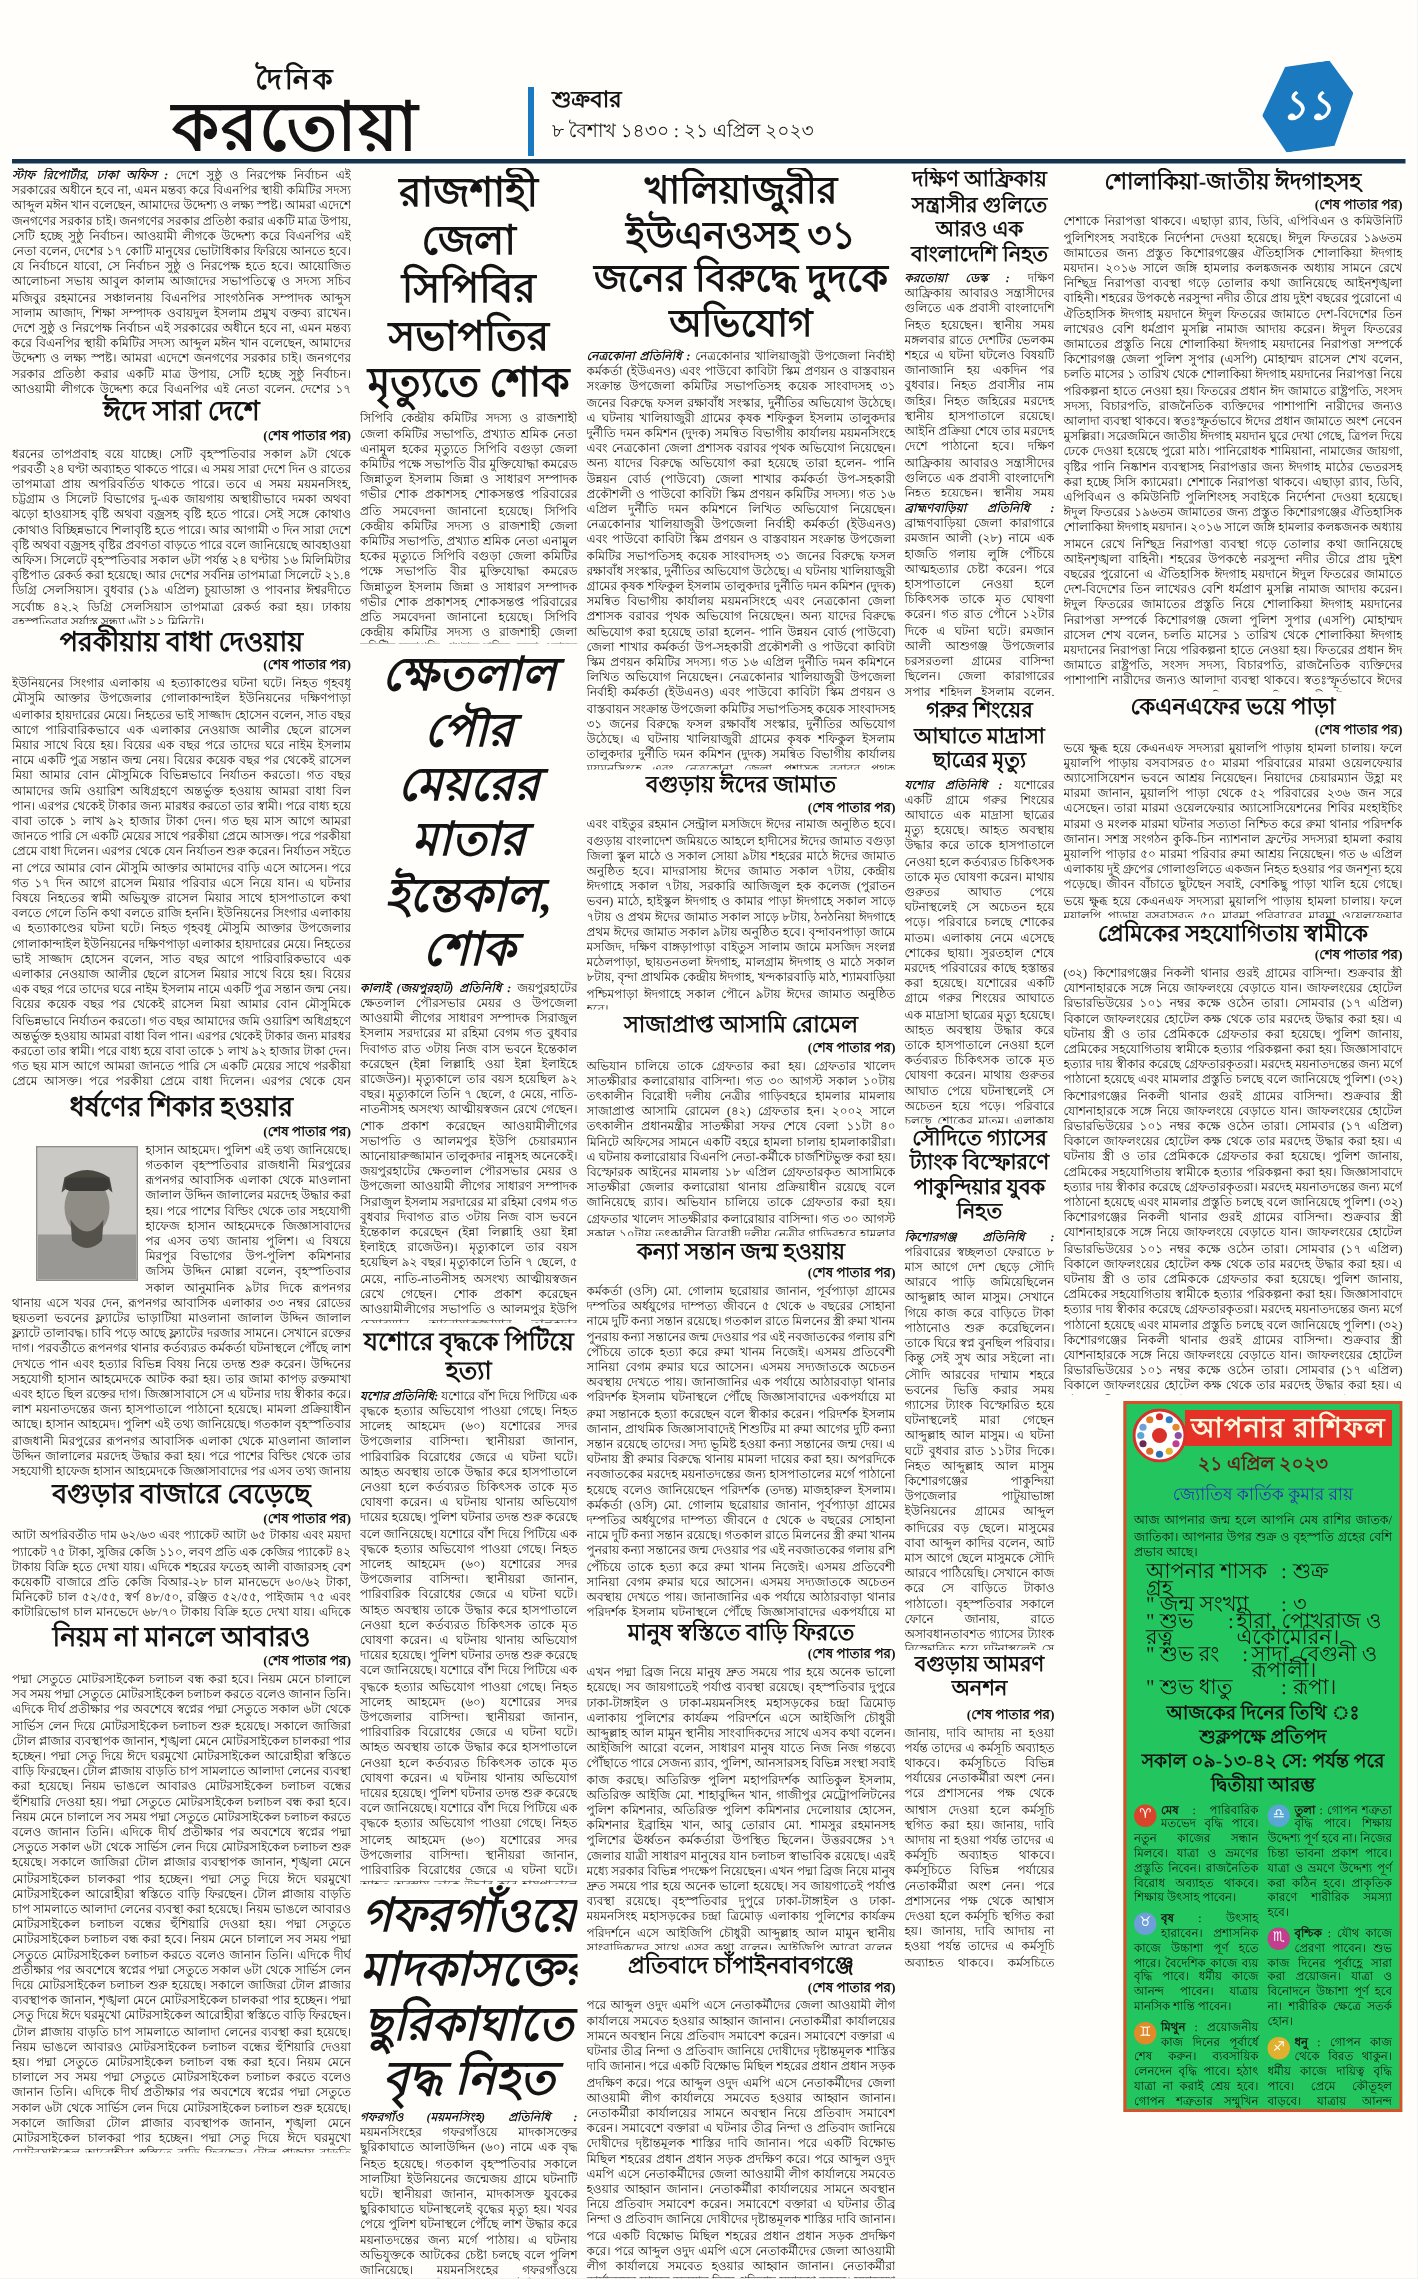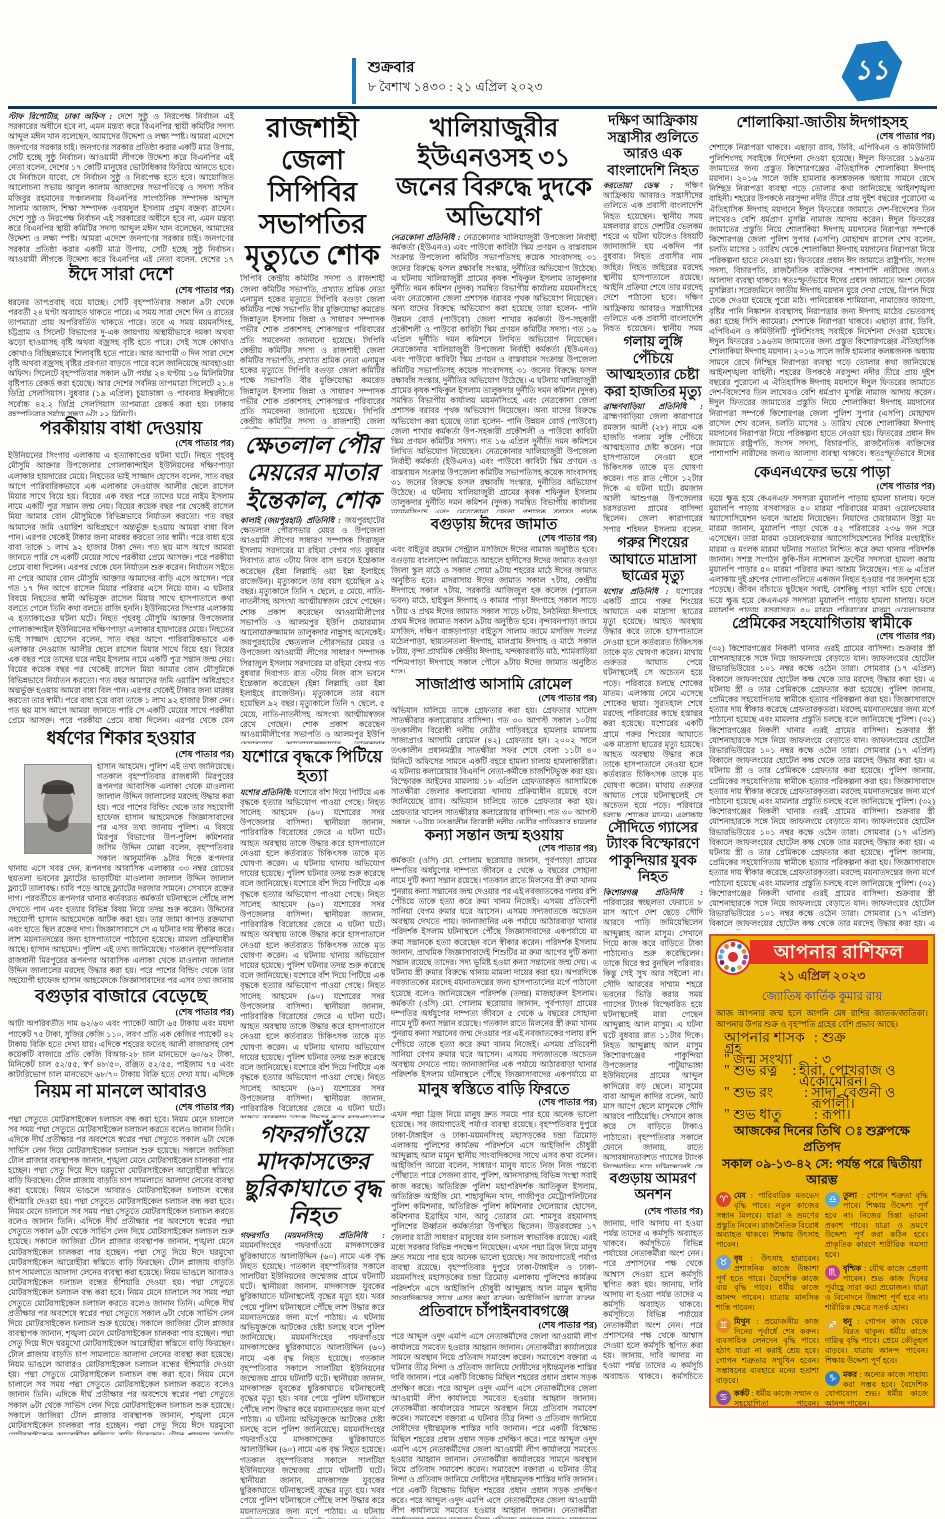--- a/index.html
+++ b/index.html
@@ -18,31 +18,31 @@
   .hex span{color:#fff;font-size:27px;font-weight:bold;font-style:italic;transform:rotate(6deg);}
   .header-rule{position:absolute;left:8px;right:8px;top:106px;height:3px;background:#16344f;}
   
   .cols{position:absolute;left:8px;right:8px;top:112px;bottom:0;display:flex;gap:6px;}
   .col{overflow:hidden;height:1407px;}
   .c1{width:226px;} .c2{width:145px;} .c3{width:206px;} .c4{width:100px;} .c5{width:226px;}
   .art{margin-bottom:3px;}
   .hl{font-weight:bold;text-align:center;line-height:1.18;margin:1px 0 2px 0;}
   .hl-xl{font-size:25px;}
   .hl-lg{font-size:27px;}
-  .hl-disp{font-size:23px;font-style:italic;text-align:center;}
+  .hl-disp{font-size:31px;font-style:italic;text-align:center;}
   .hl-md{font-size:16.5px;}
   .hl-sm{font-size:14px;}
   .sec{font-size:18px;font-weight:bold;text-align:center;line-height:1.1;margin:2px 0 0 0;}
   .sec-sm{font-size:15px;font-family:Liberation Serif, serif;}
   .cont{font-size:9px;font-weight:bold;text-align:right;line-height:1.2;margin:0 0 2px 0;}
   .body{font-size:8px;line-height:10.2px;text-align:justify;overflow:hidden;margin:0;}
   .byl{font-weight:bold;font-style:italic;}
   .photo{float:left;width:66px;height:88px;margin:2px 5px 2px 16px;border:1px solid #8d8d8d;background:#d4d2cf;}
   
-  .horo{position:relative;border:2px solid #d9502a;background:#eab308;padding:4px 5px;height:462px;overflow:hidden;margin-top:4px;}
+  .horo{position:relative;border:2px solid #d9502a;background:#22c55e;padding:4px 5px;height:462px;overflow:hidden;margin-top:4px;margin-left:40px;}
   .horo-banner{background:#e63226;color:#fff8dc;font-weight:bold;font-size:18px;text-align:center;
                line-height:1.35;margin-left:34px;letter-spacing:1px;}
   .wheel{position:absolute;left:4px;top:3px;width:36px;height:36px;}
   .h-date{font-size:12.5px;font-weight:bold;text-align:center;color:#63201a;margin-top:3px;}
   .h-astro{font-size:11.5px;font-weight:normal;text-align:center;color:#2736ad;margin:1px 0 2px 0;}
   .h-intro{font-size:8.3px;line-height:10.5px;text-align:justify;}
   .attrs{margin:2px 0 2px 8px;font-size:14px;line-height:11px;}
   .attr-row{display:flex;}
   .attr-l{width:86px;}
   .attr-c{width:12px;text-align:center;}
@@ -56,20 +56,24 @@
   .ic-can{background:#8b4fa0;}
   .ic-lib{background:#59a7d4;} .ic-sco{background:#c23f8e;} .ic-sag{background:#e2b02f;}
   .ic-cap{background:#2f7fc2;} .ic-aqu{background:#2b6fb5;}
   .sgname{font-weight:bold;}
 </style>
 </head>
 <body>
 
 <div class="page">
 
+  <div class="masthead">
+    <div class="brand-top">দৈনিক</div>
+    <div class="brand-main">করতোয়া</div>
+  </div>
   <div class="date-block">
     <div class="weekday">শুক্রবার</div>
     <div class="dateline">৮ বৈশাখ ১৪৩০ : ২১ এপ্রিল ২০২৩</div>
   </div>
   <div class="hex">
     <span>১১</span>
   </div>
   <div class="header-rule"></div>
 
   <div class="cols">
@@ -162,21 +166,20 @@
         <p class="body fillp" style="height:230px"><span class="fs">পরে আব্দুল ওদুদ এমপি এসে নেতাকর্মীদের জেলা আওয়ামী লীগ কার্যালয়ে সমবেত হওয়ার আহ্বান জানান। নেতাকর্মীরা কার্যালয়ের সামনে অবস্থান নিয়ে প্রতিবাদ সমাবেশ করেন। সমাবেশে বক্তারা এ ঘটনার তীব্র নিন্দা ও প্রতিবাদ জানিয়ে দোষীদের দৃষ্টান্তমূলক শাস্তির দাবি জানান। পরে একটি বিক্ষোভ মিছিল শহরের প্রধান প্রধান সড়ক প্রদক্ষিণ করে। পরে আব্দুল ওদুদ এমপি এসে নেতাকর্মীদের জেলা আওয়ামী লীগ কার্যালয়ে সমবেত হওয়ার আহ্বান জানান। নেতাকর্মীরা কার্যালয়ের সামনে অবস্থান নিয়ে প্রতিবাদ সমাবেশ করেন। সমাবেশে বক্তারা এ ঘটনার তীব্র নিন্দা ও প্রতিবাদ জানিয়ে দোষীদের দৃষ্টান্তমূলক শাস্তির দাবি জানান। পরে একটি বিক্ষোভ মিছিল শহরের প্রধান প্রধান সড়ক প্রদক্ষিণ করে। পরে আব্দুল ওদুদ এমপি এসে নেতাকর্মীদের জেলা আওয়ামী লীগ কার্যালয়ে সমবেত হওয়ার আহ্বান জানান। নেতাকর্মীরা কার্যালয়ের সামনে অবস্থান নিয়ে প্রতিবাদ সমাবেশ করেন। সমাবেশে বক্তারা এ ঘটনার তীব্র নিন্দা ও প্রতিবাদ জানিয়ে দোষীদের দৃষ্টান্তমূলক শাস্তির দাবি জানান। পরে একটি বিক্ষোভ মিছিল শহরের প্রধান প্রধান সড়ক প্রদক্ষিণ করে। পরে আব্দুল ওদুদ এমপি এসে নেতাকর্মীদের জেলা আওয়ামী লীগ কার্যালয়ে সমবেত হওয়ার আহ্বান জানান। নেতাকর্মীরা কার্যালয়ের সামনে অবস্থান নিয়ে প্রতিবাদ সমাবেশ করেন। সমাবেশে বক্তারা এ ঘটনার তীব্র নিন্দা ও প্রতিবাদ জানিয়ে দোষীদের দৃষ্টান্তমূলক শাস্তির দাবি জানান। পরে একটি বিক্ষোভ মিছিল শহরের প্রধান প্রধান সড়ক প্রদক্ষিণ করে। পরে আব্দুল ওদুদ এমপি এসে নেতাকর্মীদের জেলা আওয়ামী লীগ কার্যালয়ে সমবেত হওয়ার আহ্বান জানান। নেতাকর্মীরা কার্যালয়ের সামনে অবস্থান নিয়ে প্রতিবাদ সমাবেশ করেন। সমাবেশে বক্তারা এ ঘটনার তীব্র নিন্দা ও প্রতিবাদ জানিয়ে দোষীদের দৃষ্টান্তমূলক শাস্তির দাবি জানান। পরে একটি বিক্ষোভ মিছিল শহরের প্রধান প্রধান সড়ক প্রদক্ষিণ করে।</span></p>
       </div>
     </div>
 
     <div class="col c4">
       <div class="art">
         <div class="hl hl-sm">দক্ষিণ আফ্রিকায় সন্ত্রাসীর গুলিতে আরও এক বাংলাদেশি নিহত</div>
         <p class="body fillp" style="height:150px"><b class="byl">করতোয়া ডেস্ক :</b> <span class="fs">দক্ষিণ আফ্রিকায় আবারও সন্ত্রাসীদের গুলিতে এক প্রবাসী বাংলাদেশি নিহত হয়েছেন। স্থানীয় সময় মঙ্গলবার রাতে দেশটির ভেলকম শহরে এ ঘটনা ঘটলেও বিষয়টি জানাজানি হয় একদিন পর বুধবার। নিহত প্রবাসীর নাম জহির। নিহত জহিরের মরদেহ স্থানীয় হাসপাতালে রয়েছে। আইনি প্রক্রিয়া শেষে তার মরদেহ দেশে পাঠানো হবে। দক্ষিণ আফ্রিকায় আবারও সন্ত্রাসীদের গুলিতে এক প্রবাসী বাংলাদেশি নিহত হয়েছেন। স্থানীয় সময় মঙ্গলবার রাতে দেশটির ভেলকম শহরে এ ঘটনা ঘটলেও বিষয়টি জানাজানি হয় একদিন পর বুধবার। নিহত প্রবাসীর নাম জহির। নিহত জহিরের মরদেহ স্থানীয় হাসপাতালে রয়েছে। আইনি প্রক্রিয়া শেষে তার মরদেহ দেশে পাঠানো হবে।</span></p>
       </div>
       <div class="art">
-        <div class="hl hl-sm">গলায় লুঙ্গি পেঁচিয়ে আত্মহত্যার চেষ্টা করা হাজতির মৃত্যু</div>
         <p class="body fillp" style="height:130px"><b class="byl">ব্রাহ্মণবাড়িয়া প্রতিনিধি :</b> <span class="fs">ব্রাহ্মণবাড়িয়া জেলা কারাগারে রমজান আলী (২৮) নামে এক হাজতি গলায় লুঙ্গি পেঁচিয়ে আত্মহত্যার চেষ্টা করেন। পরে হাসপাতালে নেওয়া হলে চিকিৎসক তাকে মৃত ঘোষণা করেন। গত রাত পৌনে ১২টার দিকে এ ঘটনা ঘটে। রমজান আলী আশুগঞ্জ উপজেলার চরসরতলা গ্রামের বাসিন্দা ছিলেন। জেলা কারাগারের সুপার শহিদুল ইসলাম বলেন, রমজান একটি হত্যা মামলায় তিন বছর হাজতে আছেন। রাতে লুঙ্গি দিয়ে ভেন্টিলেটরে ঝুলে আত্মহত্যার চেষ্টা করেন। তাকে প্রথমে কারা হাসপাতালে ও পরে জেলা সদর হাসপাতালে নিলে মৃত ঘোষণা করেন।</span></p>
       </div>
       <div class="art">
         <div class="hl hl-sm">গরুর শিংয়ের আঘাতে মাদ্রাসা ছাত্রের মৃত্যু</div>
         <p class="body fillp" style="height:230px"><b class="byl">যশোর প্রতিনিধি :</b> <span class="fs">যশোরের একটি গ্রামে গরুর শিংয়ের আঘাতে এক মাদ্রাসা ছাত্রের মৃত্যু হয়েছে। আহত অবস্থায় উদ্ধার করে তাকে হাসপাতালে নেওয়া হলে কর্তব্যরত চিকিৎসক তাকে মৃত ঘোষণা করেন। মাথায় গুরুতর আঘাত পেয়ে ঘটনাস্থলেই সে অচেতন হয়ে পড়ে। পরিবারে চলছে শোকের মাতম। এলাকায় নেমে এসেছে শোকের ছায়া। সুরতহাল শেষে মরদেহ পরিবারের কাছে হস্তান্তর করা হয়েছে। যশোরের একটি গ্রামে গরুর শিংয়ের আঘাতে এক মাদ্রাসা ছাত্রের মৃত্যু হয়েছে। আহত অবস্থায় উদ্ধার করে তাকে হাসপাতালে নেওয়া হলে কর্তব্যরত চিকিৎসক তাকে মৃত ঘোষণা করেন। মাথায় গুরুতর আঘাত পেয়ে ঘটনাস্থলেই সে অচেতন হয়ে পড়ে। পরিবারে চলছে শোকের মাতম। এলাকায় নেমে এসেছে শোকের ছায়া। সুরতহাল শেষে মরদেহ পরিবারের কাছে হস্তান্তর করা হয়েছে।</span></p>
       </div>
       <div class="art">
         <div class="hl hl-sm">সৌদিতে গ্যাসের ট্যাংক বিস্ফোরণে পাকুন্দিয়ার যুবক নিহত</div>
         <p class="body fillp" style="height:280px"><b class="byl">কিশোরগঞ্জ প্রতিনিধি :</b> <span class="fs">পরিবারের স্বচ্ছলতা ফেরাতে ৮ মাস আগে দেশ ছেড়ে সৌদি আরবে পাড়ি জমিয়েছিলেন আব্দুল্লাহ আল মাসুম। সেখানে গিয়ে কাজ করে বাড়িতে টাকা পাঠানোও শুরু করেছিলেন। তাকে ঘিরে স্বপ্ন বুনছিল পরিবার। কিন্তু সেই সুখ আর সইলো না। সৌদি আরবের দাম্মাম শহরে ভবনের ভিত্তি করার সময় গ্যাসের ট্যাংক বিস্ফোরিত হয়ে ঘটনাস্থলেই মারা গেছেন আব্দুল্লাহ আল মাসুম। এ ঘটনা ঘটে বুধবার রাত ১১টার দিকে। নিহত আব্দুল্লাহ আল মাসুম কিশোরগঞ্জের পাকুন্দিয়া উপজেলার পাটুয়াভাঙ্গা ইউনিয়নের গ্রামের আব্দুল কাদিরের বড় ছেলে। মাসুমের বাবা আব্দুল কাদির বলেন, আট মাস আগে ছেলে মাসুমকে সৌদি আরবে পাঠিয়েছি। সেখানে কাজ করে সে বাড়িতে টাকাও পাঠাতো। বৃহস্পতিবার সকালে ফোনে জানায়, রাতে অসাবধানতাবশত গ্যাসের ট্যাংক বিস্ফোরিত হয়ে ঘটনাস্থলেই সে মারা যায়। ছেলের মরদেহ যেন দ্রুত দেশে ফেরত আনা হয় সেই দাবি জানান তিনি। পাটুয়াভাঙ্গা ইউনিয়ন পরিষদের চেয়ারম্যান আব্দুল হক বুলবুল আব্দুল্লাহ আল মাসুমের মৃত্যুর বিষয়টি নিশ্চিত করেছেন।</span></p>
       </div>

